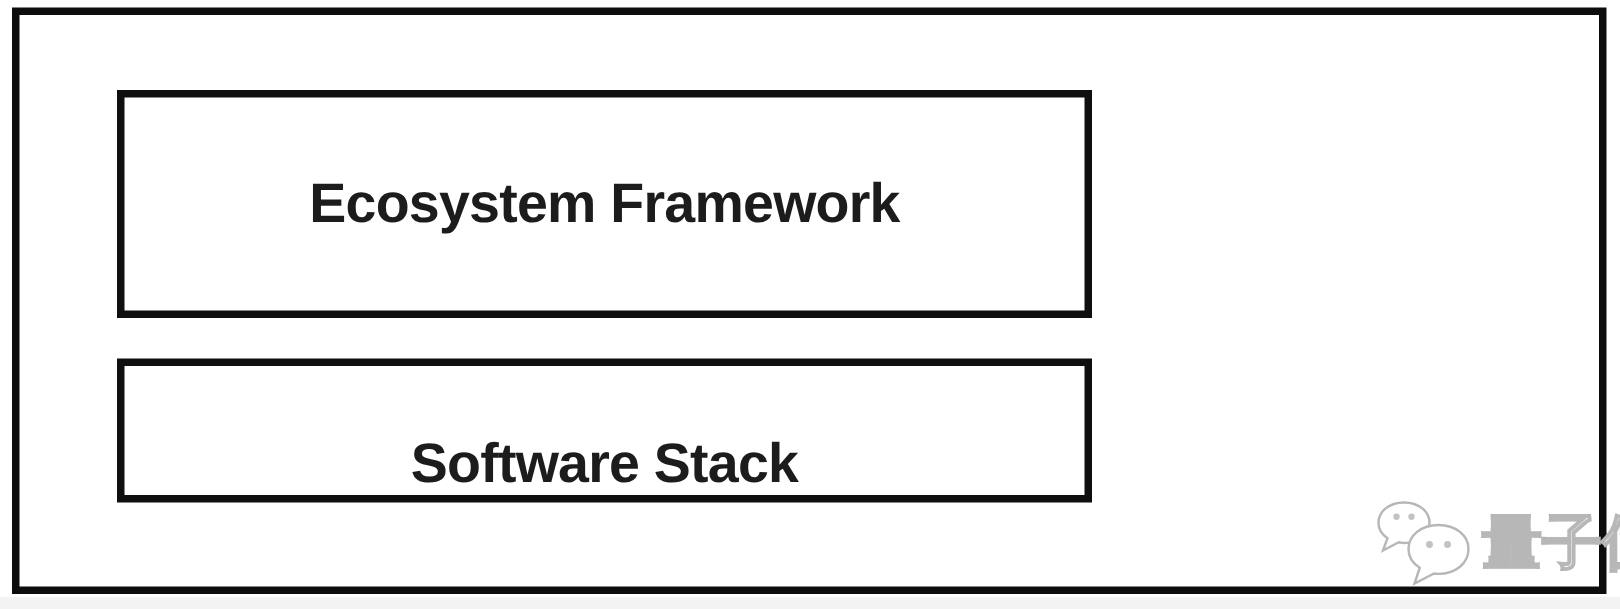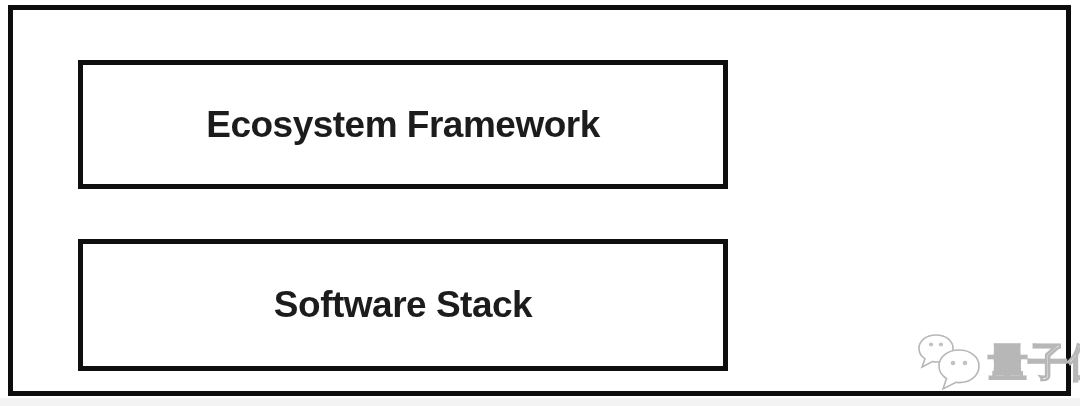--- a/index.html
+++ b/index.html
@@ -36,27 +36,28 @@
     box-sizing: border-box;
     background: #ffffff;
     display: flex;
     align-items: center;
     justify-content: center;
   }
   .box-ecosystem {
     left: 65px;
     top: 50px;
     width: 650px;
-    height: 129px;
+    height: 152px;
   }
   .box-software {
     left: 65px;
     top: 229px;
     width: 650px;
-    height: 132px;
+    height: 96px;
+    align-items: flex-end;
   }
   .box-mlkits {
     left: 748px;
     top: 50px;
     width: 257px;
     height: 298px;
   }
   .box-label {
     font-size: 37px;
     font-weight: bold;

